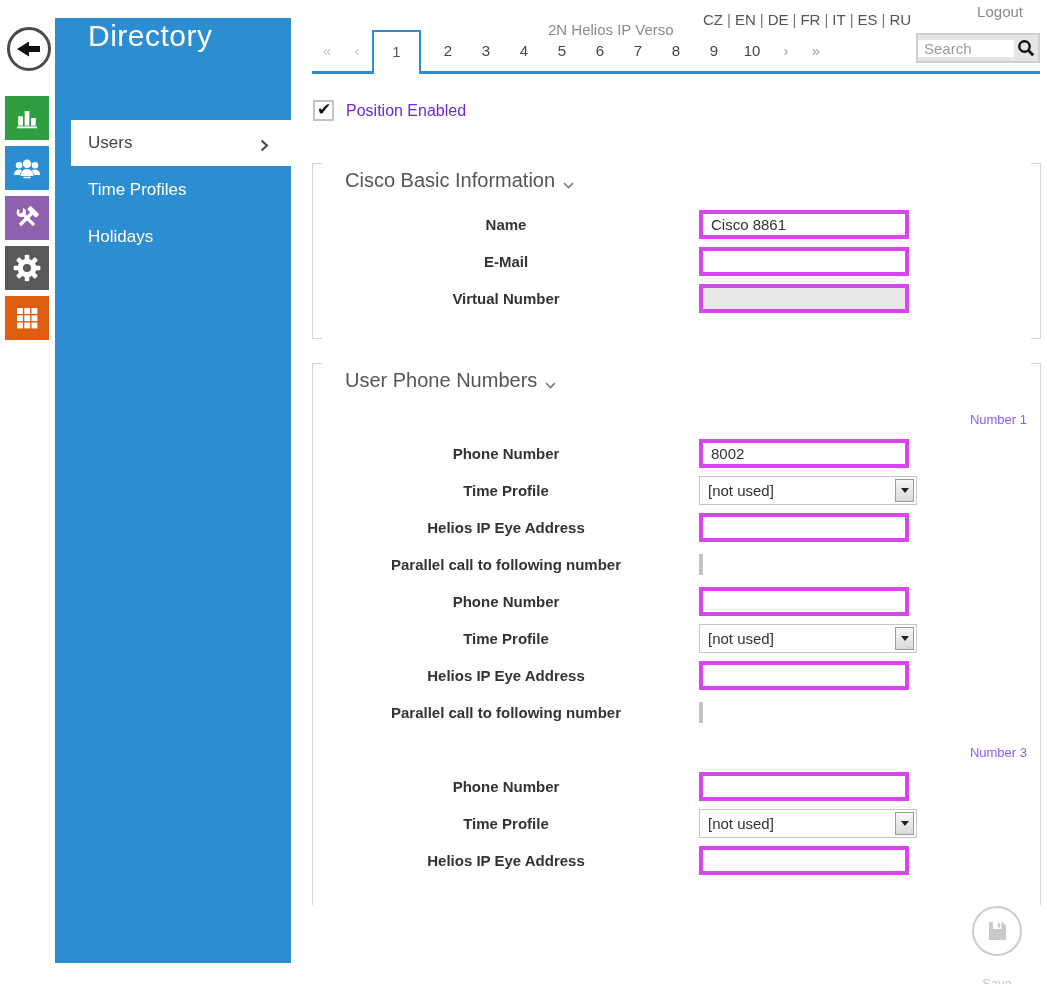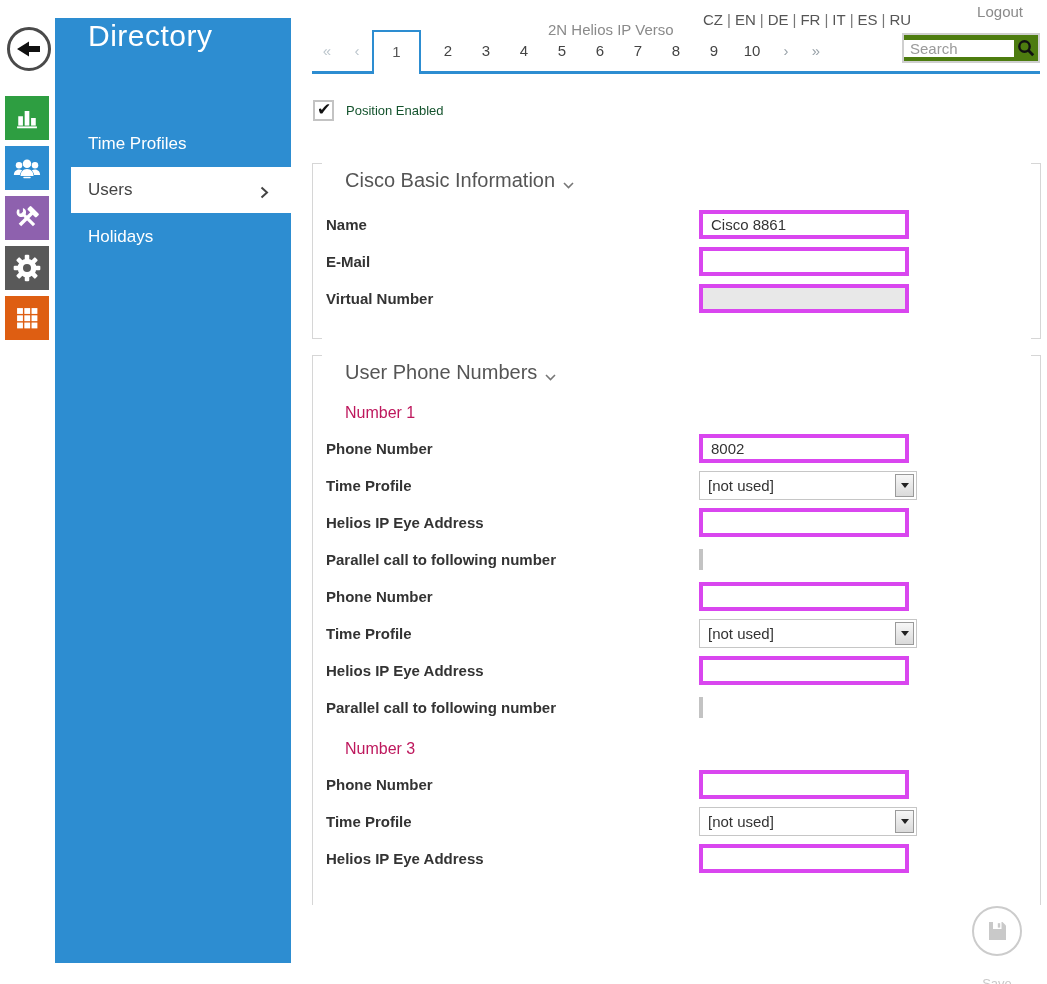--- a/index.html
+++ b/index.html
@@ -50,74 +50,74 @@
     background:#2D8DD1; }
   .pg { width:38px; line-height:41px; text-align:center; font-size:15px;
     color:#444; cursor:pointer; }
   .pg.nav-first, .pg.nav-prev { color:#bcc6cd; width:30px; }
   .pg.nav-next, .pg.nav-last { color:#98a1a8; width:30px; }
   .pg-tab { width:49px; height:44px; background:#fff; border:2px solid #2D8DD1;
     border-bottom:none; z-index:2; text-align:center; line-height:39px;
     font-size:15px; color:#555; margin-right:8px; cursor:default; }
 
   
-  .searchbox { position:absolute; right:7px; top:33px; width:138px; height:30px;
-    border:2px solid #cfcfcf; background:#4d7c0f; display:flex; align-items:center;
+  .searchbox { position:absolute; right:7px; top:33px; width:124px; height:30px;
+    border:2px solid #cfcfcf; background:#e5e5e5; display:flex; align-items:center;
     z-index:3; }
   .searchbox input { flex:1; min-width:0; border:none; outline:none; padding:0 6px;
     font-size:15px; color:#333; font-family:inherit; }
   .searchbox input::placeholder { color:#9a9a9a; }
   .search-icon { width:24px; display:flex; justify-content:center; cursor:pointer; }
 
   
   .content { position:absolute; left:312px; top:90px; width:729px; height:815px;
     overflow:hidden; }
 
   .check-row { display:flex; align-items:center; margin:10px 0 0 1px; }
   .checkbox { width:21px; height:21px; min-width:21px; border:2px solid #c3c3c3;
     background:#fff; position:relative; cursor:pointer; }
   .checkbox.checked::after { content:"\2714"; position:absolute; left:2px; top:-3px;
     font-size:17px; font-weight:bold; color:#111; }
-  .check-row .check-label { font-size:13px; color:#14532d; margin-left:12px; }
+  .check-row .check-label { font-size:16px; color:#6d28d9; margin-left:12px; }
 
   .bracket { position:relative; padding:0 14px; }
   .bracket::before { content:""; position:absolute; left:0; top:0; bottom:0;
     width:9px; border:1px solid #d6d6d6; border-right:none; }
   .bracket::after { content:""; position:absolute; right:0; top:0; bottom:0;
     width:9px; border:1px solid #d6d6d6; border-left:none; }
   .section1 { margin-top:42px; padding-bottom:18px; }
-  .section2 { margin-top:16px; padding-bottom:40px; }
+  .section2 { margin-top:24px; padding-bottom:40px; }
 
   .sec-title { font-size:20px; font-weight:300; color:#555; padding:4px 0 0 19px;
     display:flex; align-items:center; gap:8px; }
   .sec-title .chev-down { margin-top:4px; }
 
   .sec-body { margin-top:16px; }
   .row { display:flex; align-items:center; margin-bottom:8px; height:29px; }
-  .row .flabel { width:360px; text-align:left; padding-right:0; font-size:15px;
+  .row .flabel { width:360px; text-align:center; padding-right:0; font-size:15px;
     font-weight:600; color:#333; }
   .row .ctrl { width:218px; margin-left:13px; }
   .row input[type=text] { width:210px; height:29px; border:4px solid #d946ef;
     padding:0 8px; font-size:15px; color:#333; font-family:inherit; outline:none; }
   .row input[type=text]:disabled,
   .row input.disabled { background:#e8e8e8; color:#777; }
   .select { display:flex; align-items:center; width:218px; height:29px;
     border:1px solid #c6c6c6; background:#fff; cursor:pointer; }
   .select .val { flex:1; padding:0 8px; font-size:15px; color:#333;
     white-space:nowrap; overflow:hidden; }
   .select .btn { width:19px; height:23px; margin:2px; border:1px solid #9a9a9a;
     background:linear-gradient(#f7f7f7,#dadada); display:flex; align-items:center;
     justify-content:center; }
   .select .tri { width:0; height:0; border-left:4px solid transparent;
     border-right:4px solid transparent; border-top:5px solid #222; }
   .row .cb-ctrl { margin-left:13px; }
   .row .cb-ctrl .checkbox { border-width:2px; }
 
-  .group-label { font-size:16px; color:#be185d; padding-left:19px;
-    margin:18px 0 12px 0; }
+  .group-label { font-size:13px; color:#8b5cf6; padding-left:19px;
+    margin:18px 0 12px 0;text-align:right; }
   .section2 .group { margin-bottom:6px; }
 
   
   .save-wrap { position:absolute; right:18px; top:906px; width:64px;
     text-align:center; }
   .save-btn { width:50px; height:50px; border:2px solid #cccccc; border-radius:50%;
     background:#fff; margin:0 auto; display:flex; align-items:center;
     justify-content:center; cursor:pointer; }
   .save-label { margin-top:20px; font-size:13px; color:#c9c9c9; }
 </style>
@@ -213,30 +213,30 @@
             <rect x="15.9" y="15.9" width="5" height="5"></rect>
           </g>
         </svg>
     </span>
   </div>
 </div>
 
 <div class="panel">
   <div class="panel-title">Directory</div>
   <div class="menu">
-    <div class="menu-item">
-      <span>Time Profiles</span>
-    </div>
     <div class="menu-item active">
       <span>Users</span>
       <span class="chev">
         <svg width="9" height="13" viewBox="0 0 9 13">
             <polyline points="1.5,1.5 7,6.5 1.5,11.5" fill="none" stroke="#444" stroke-width="2"></polyline>
           </svg>
       </span>
+    </div>
+    <div class="menu-item">
+      <span>Time Profiles</span>
     </div>
     <div class="menu-item">
       <span>Holidays</span>
     </div>
   </div>
 </div>
 
 <div class="pagebar">
   <div class="line"></div>
   <div class="pg nav-first">«</div>

